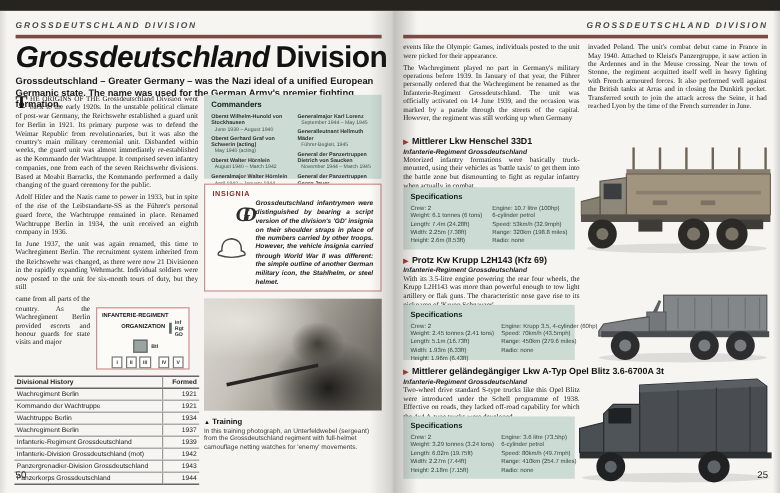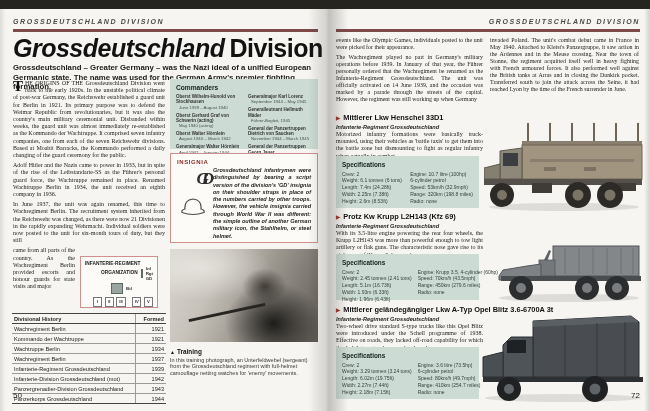--- a/index.html
+++ b/index.html
@@ -356,18 +356,18 @@
     <path d="M22 72 L22 40 L30 32 L52 32 L52 72 Z" fill="#4f5458" stroke="#2c2f32" stroke-width="1"></path>
     <path d="M26 36 L31 35 L45 35 L45 48 L26 48 Z" fill="#1f2224"></path>
     <path d="M2 72 L2 52 L22 47 L22 72 Z" fill="#4a4f53" stroke="#2c2f32" stroke-width="1"></path>
     <rect x="2" y="72" width="160" height="5" fill="#2e3134"></rect>
     <circle cx="28" cy="84" r="12" fill="#1f2123"></circle>
       <circle cx="28" cy="84" r="5" fill="#5f6468"></circle>
     <circle cx="114" cy="84" r="13" fill="#1f2123"></circle>
       <circle cx="114" cy="84" r="5.5" fill="#5f6468"></circle>
   </svg>
 
-  <div class="abs pagenum" style="left:610px;top:391px;width:30px;text-align:right;">72</div>
+  <div class="abs pagenum" style="left:610px;top:391px;width:30px;text-align:right;">25</div>
 
   <div class="gutter"></div>
   <div class="edge-l"></div>
   <div class="edge-r"></div>
 </div>
 
 </body></html>

